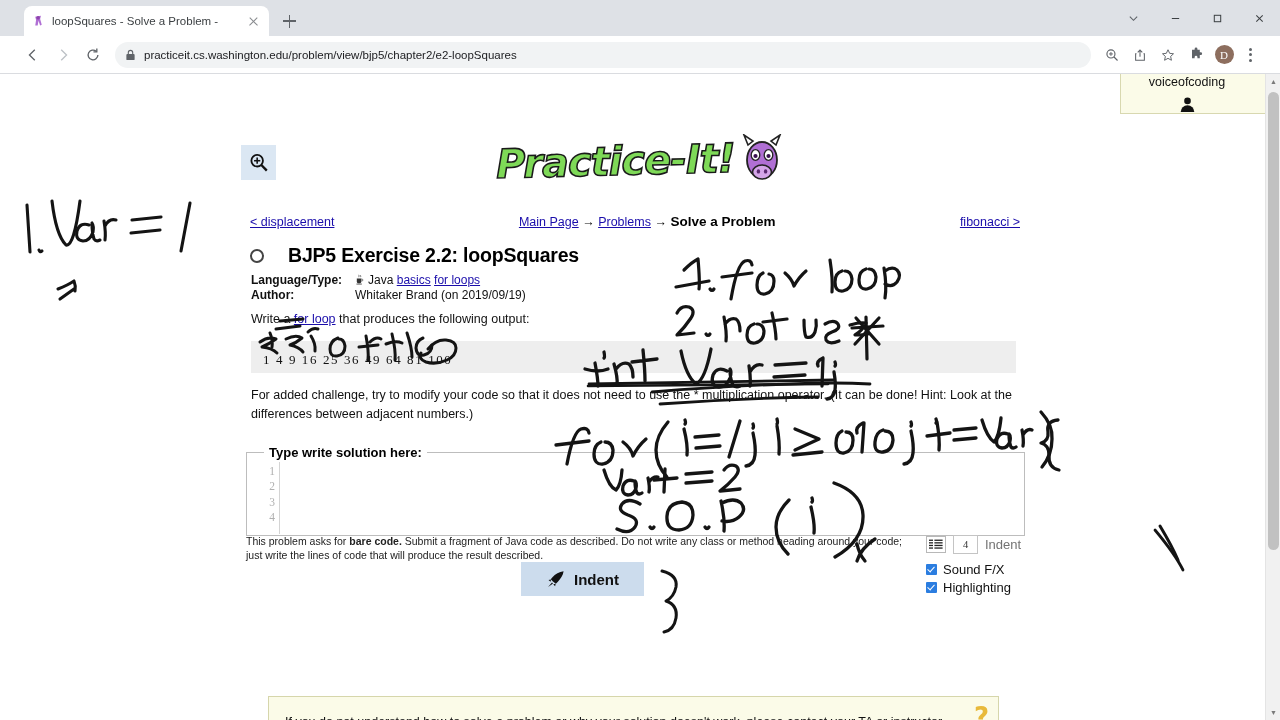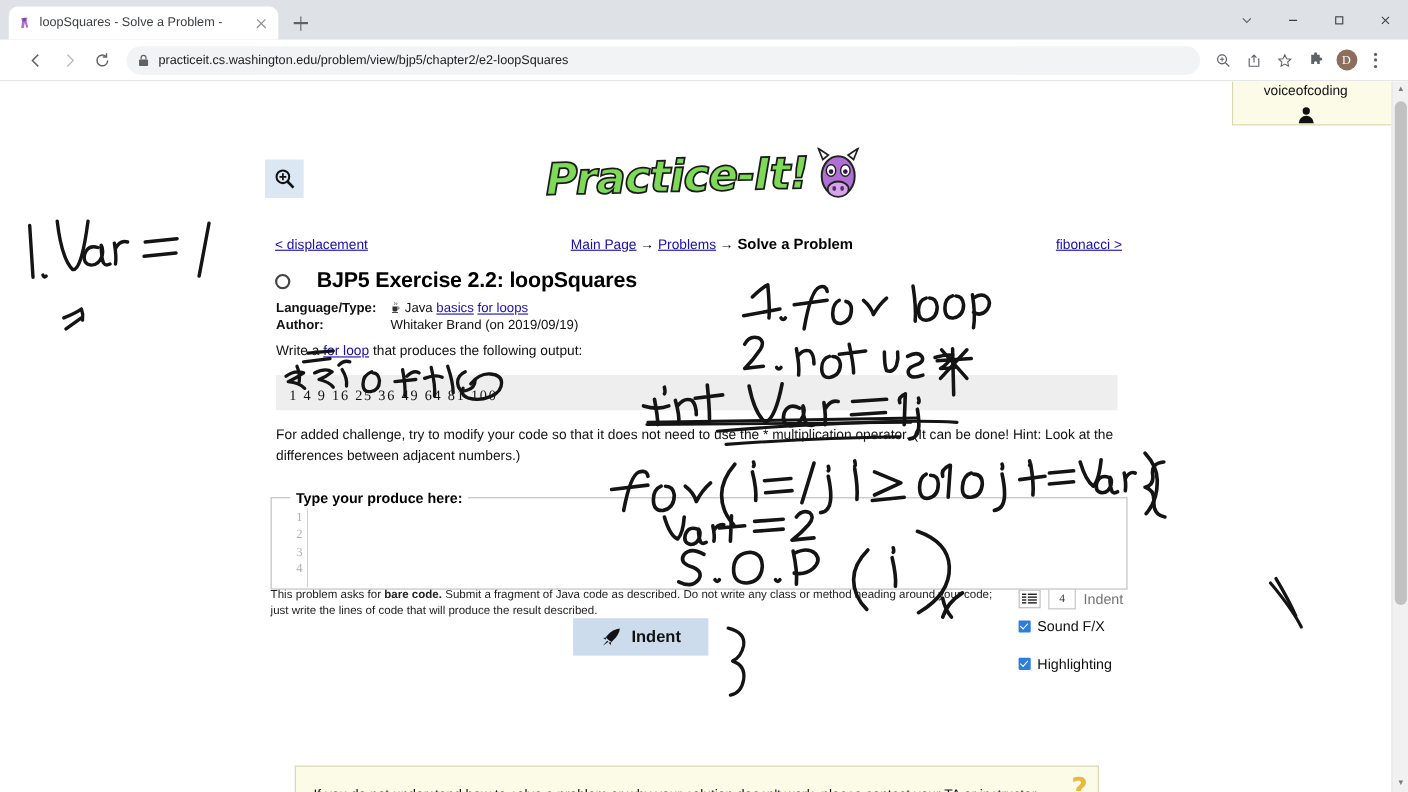--- a/index.html
+++ b/index.html
@@ -12,21 +12,21 @@
   }
 
   
   #browser-chrome { width: 1280px; }
 
   .tabstrip {
     height: 36px;
     background: #dee1e6;
     display: flex;
     align-items: flex-end;
-    padding-left: 8px;
+    padding-left: 24px;
     position: relative;
   }
   .tab {
     height: 30px;
     width: 245px;
     background: #ffffff;
     border-radius: 8px 8px 0 0;
     display: flex;
     align-items: center;
     padding: 0 8px;
@@ -640,21 +640,21 @@
       <span>Write a </span><a href="#" class="lnk">for loop</a><span> that produces the following output:</span>
     </div>
 
     <div class="outbox">
       <span>1 4 9 16 25 36 49 64 81 100</span>
     </div>
 
     <div class="challenge">For added challenge, try to modify your code so that it does not need to use the * multiplication operator. (It can be done! Hint: Look at the differences between adjacent numbers.)</div>
 
     <fieldset class="solution">
-      <legend>Type your produce here:</legend>
+      <legend>Type write solution here:</legend>
       <div class="editor">
         <div class="gutter">
           <div>1</div>
           <div>2</div>
           <div>3</div>
           <div>4</div>
         </div>
         <div class="code-area"></div>
       </div>
     </fieldset>
@@ -687,21 +687,21 @@
             <rect x="5.4" y="8.4" width="8.2" height="1.3" fill="#222"></rect>
           </svg>
         </span>
         <span class="indent-val">4</span>
         <span class="indent-label">Indent</span>
       </div>
       <div class="check-row">
         <span class="cbox"></span>
         <span>Sound F/X</span>
       </div>
-      <div class="check-row" style="margin-top:19px;">
+      <div class="check-row" style="margin-top:3px;">
         <span class="cbox"></span>
         <span>Highlighting</span>
       </div>
     </div>
 
     <div class="helpbox">
       <span class="qmark">?</span>
       <div>If you do not understand how to solve a problem or why your solution doesn't work, please contact your TA or instructor.</div>
 
     </div>

